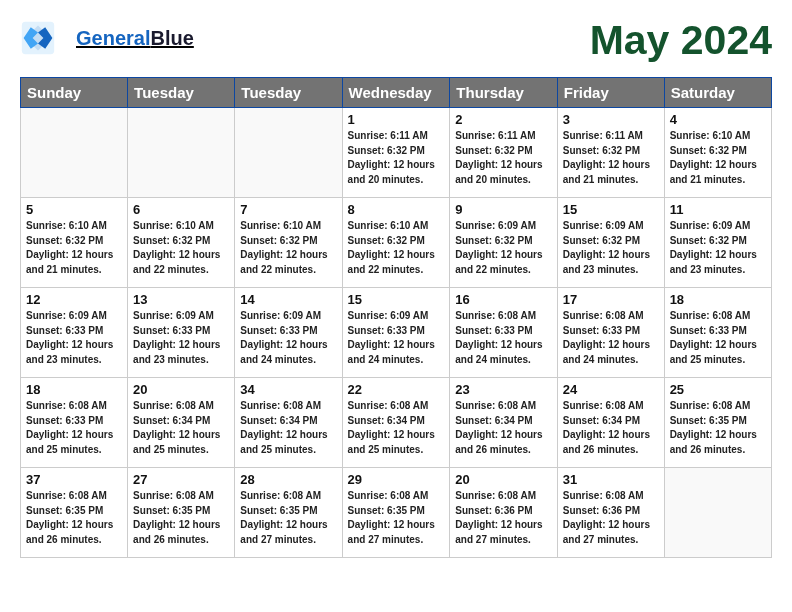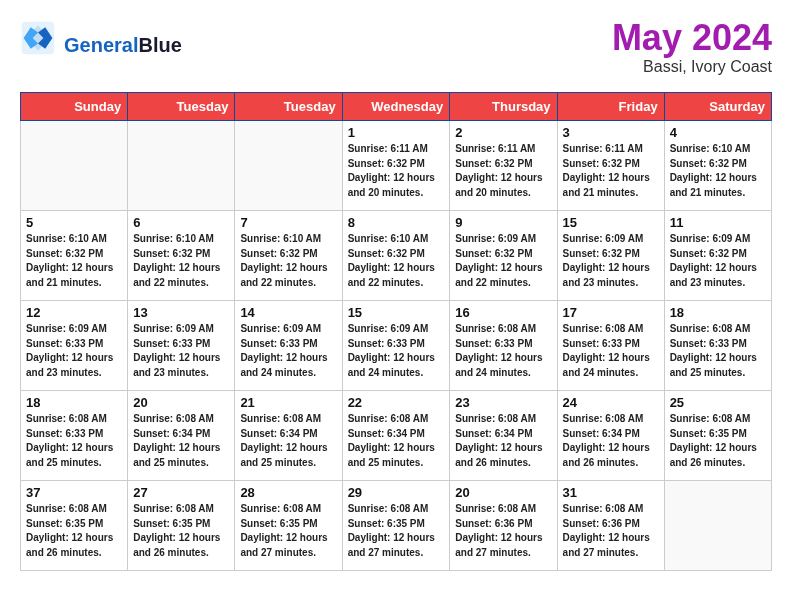--- a/index.html
+++ b/index.html
@@ -11,52 +11,53 @@
       padding: 20px;
     }
     .header {
       display: flex;
       justify-content: space-between;
       align-items: flex-start;
       margin-bottom: 16px;
     }
     .logo {
       display: flex;
-      align-items: flex-end;
-      gap: 8px;
+      align-items: center;
+      gap: 20px;
+      text-decoration: underline;
     }
     .logo-icon {
       width: 36px;
       height: 36px;
     }
     .title-block {
       text-align: right;
     }
     .month-title {
-      font-size: 36px;
+      font-size: 41px;
       font-weight: bold;
-      color: #a21caf;
+      color: #14532d;
       line-height: 1;
     }
     .subtitle {
       font-size: 16px;
       color: #333;
       margin-top: 2px;
     }
     .calendar {
       width: 100%;
       border-collapse: collapse;
       font-size: 10.5px;
     }
     .calendar th {
-      background: #ef4444;
+      background: #737373;
       color: #fff;
-      text-align: right;
+      text-align: left;
       padding: 6px 6px;
-      font-size: 13px;
+      font-size: 15px;
       font-weight: bold;
       border: 1px solid #0d47a1;
     }
     .calendar td {
       border: 1px solid #ccc;
       vertical-align: top;
       padding: 4px 5px;
       width: 108px;
       height: 90px;
       background: #fff;
@@ -95,21 +96,20 @@
       <polygon points="12,8 20,14 14,20 20,26 12,32 4,20" fill="#42a5f5"></polygon>
     </svg>
     <div>
       <div style="font-size:20px;font-weight:bold;color:#1a1a2e;line-height:1.1;">
         <span style="color:#1565c0;">General</span><span style="color:#1a1a2e;">Blue</span>
       </div>
     </div>
   </div>
   <div class="title-block">
     <div class="month-title">May 2024</div>
-    <div class="subtitle">Bassi, Ivory Coast</div>
   </div>
 </div>
 
 <table class="calendar">
   <thead>
     <tr>
     <th>Sunday</th>
         <th>Tuesday</th>
         <th>Tuesday</th>
         <th>Wednesday</th>
@@ -263,21 +263,21 @@
 and 25 minutes.</div>
         </td>
         <td>
           <div class="day-num">20</div>
           <div class="day-detail" style="white-space: pre-line;">Sunrise: 6:08 AM
 Sunset: 6:34 PM
 Daylight: 12 hours
 and 25 minutes.</div>
         </td>
         <td>
-          <div class="day-num">21</div>
+          <div class="day-num">34</div>
           <div class="day-detail" style="white-space: pre-line;">Sunrise: 6:08 AM
 Sunset: 6:34 PM
 Daylight: 12 hours
 and 25 minutes.</div>
         </td>
         <td>
           <div class="day-num">22</div>
           <div class="day-detail" style="white-space: pre-line;">Sunrise: 6:08 AM
 Sunset: 6:34 PM
 Daylight: 12 hours

